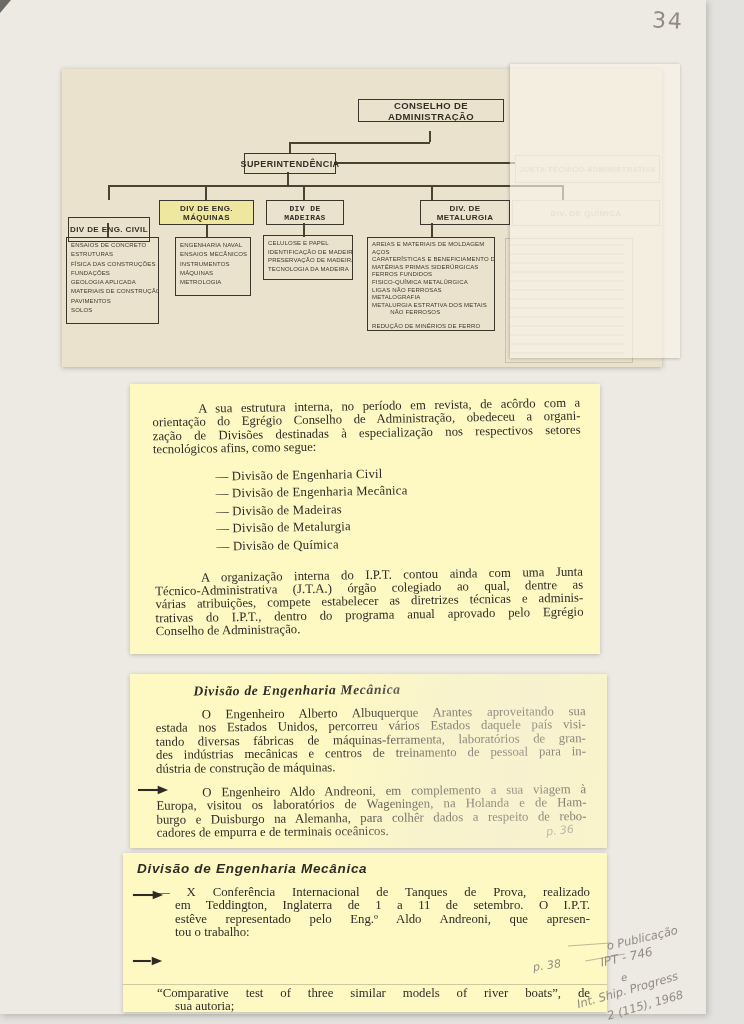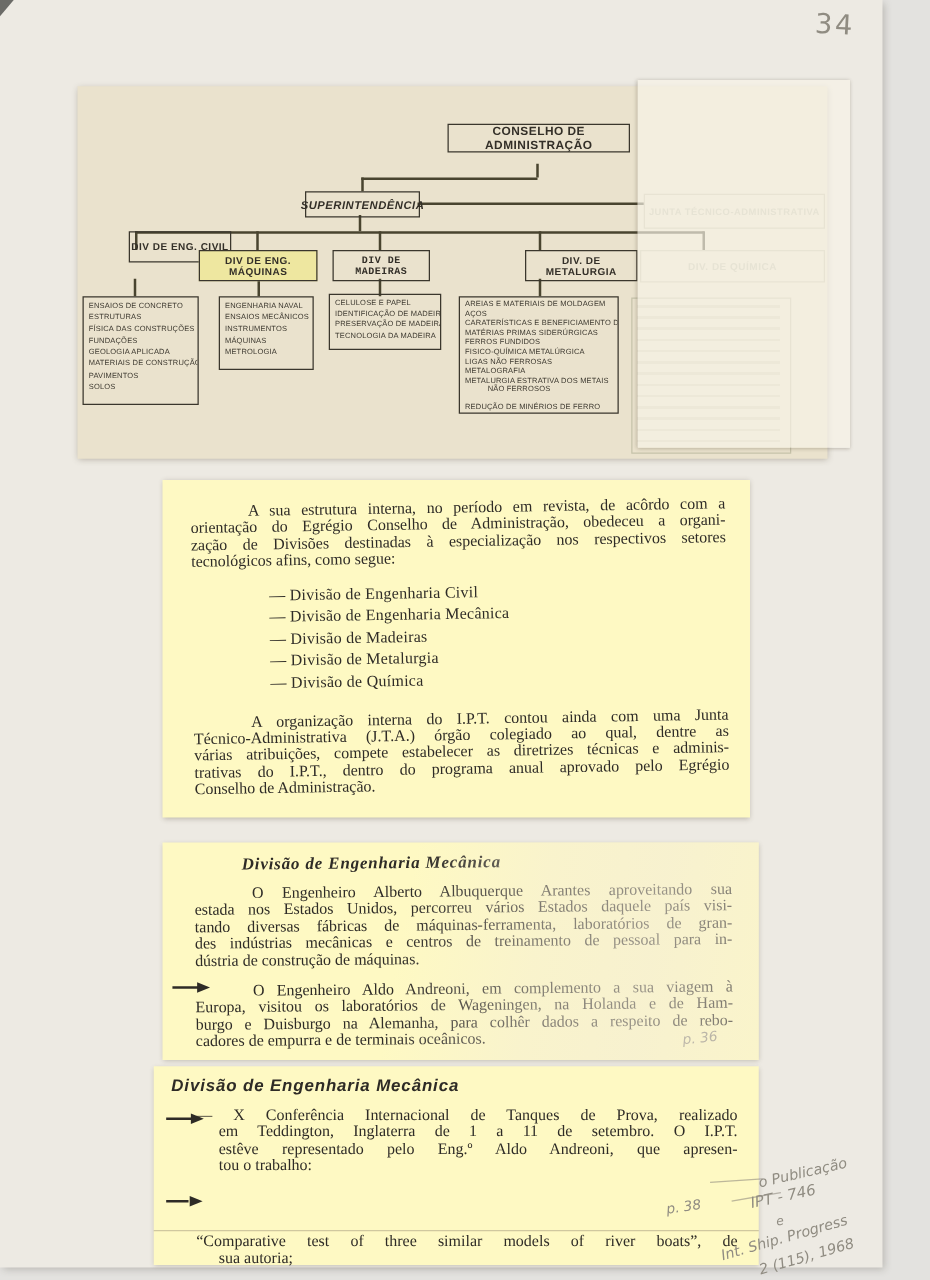--- a/index.html
+++ b/index.html
@@ -70,24 +70,24 @@
     <div class="cline" style="left:143px;top:116px;width:1.5px;height:15px;"></div>
     <div class="cline" style="left:241px;top:116px;width:1.5px;height:15px;"></div>
     <div class="cline" style="left:369px;top:116px;width:1.5px;height:15px;"></div>
     <div class="cline" style="left:500px;top:116px;width:1.5px;height:15px;"></div>
     <div class="cline" style="left:45px;top:154px;width:1.5px;height:14px;"></div>
     <div class="cline" style="left:144px;top:154px;width:1.5px;height:14px;"></div>
     <div class="cline" style="left:241px;top:154px;width:1.5px;height:14px;"></div>
     <div class="cline" style="left:369px;top:154px;width:1.5px;height:14px;"></div>
 
     <div class="obox" style="left:296px;top:30px;width:144px;height:21px;font-size:9.5px;">CONSELHO DE ADMINISTRAÇÃO</div>
-    <div class="obox" style="left:182px;top:84px;width:90px;height:19px;font-size:9px;font-style:italic;">SUPERINTENDÊNCIA</div>
+    <div class="obox" style="left:182px;top:84px;width:90px;height:19px;font-size:9px;">SUPERINTENDÊNCIA</div>
     <div class="obox faint" style="left:453px;top:86px;width:143px;height:26px;font-size:7.5px;border-width:1.2px;">JUNTA TÉCNICO-ADMINISTRATIVA</div>
 
-    <div class="obox" style="left:6px;top:116px;width:80px;height:23px;font-size:8px;margin-left:35px;">DIV DE ENG. CIVIL</div>
+    <div class="obox" style="left:6px;top:148px;width:80px;height:23px;font-size:8px;">DIV DE ENG. CIVIL</div>
     <div class="obox" style="left:97px;top:131px;width:93px;height:23px;font-size:8px;background:#eee7a0;">DIV DE ENG. MÁQUINAS</div>
     <div class="obox" style="left:204px;top:131px;width:76px;height:23px;font-size:8px;font-family:Liberation Mono, monospace;">DIV DE MADEIRAS</div>
     <div class="obox" style="left:340px;top:131px;width:88px;height:23px;font-size:8px;margin-left:18px;">DIV. DE METALURGIA</div>
     <div class="obox faint" style="left:450px;top:131px;width:146px;height:24px;font-size:8px;border-width:1.2px;">DIV. DE QUÍMICA</div>
 
     <div class="olist lh9" style="left:4px;top:168px;width:83px;height:80px;">
         <div class="org-li">ENSAIOS DE CONCRETO</div>
         <div class="org-li">ESTRUTURAS</div>
         <div class="org-li">FÍSICA DAS CONSTRUÇÕES</div>
         <div class="org-li">FUNDAÇÕES</div>

